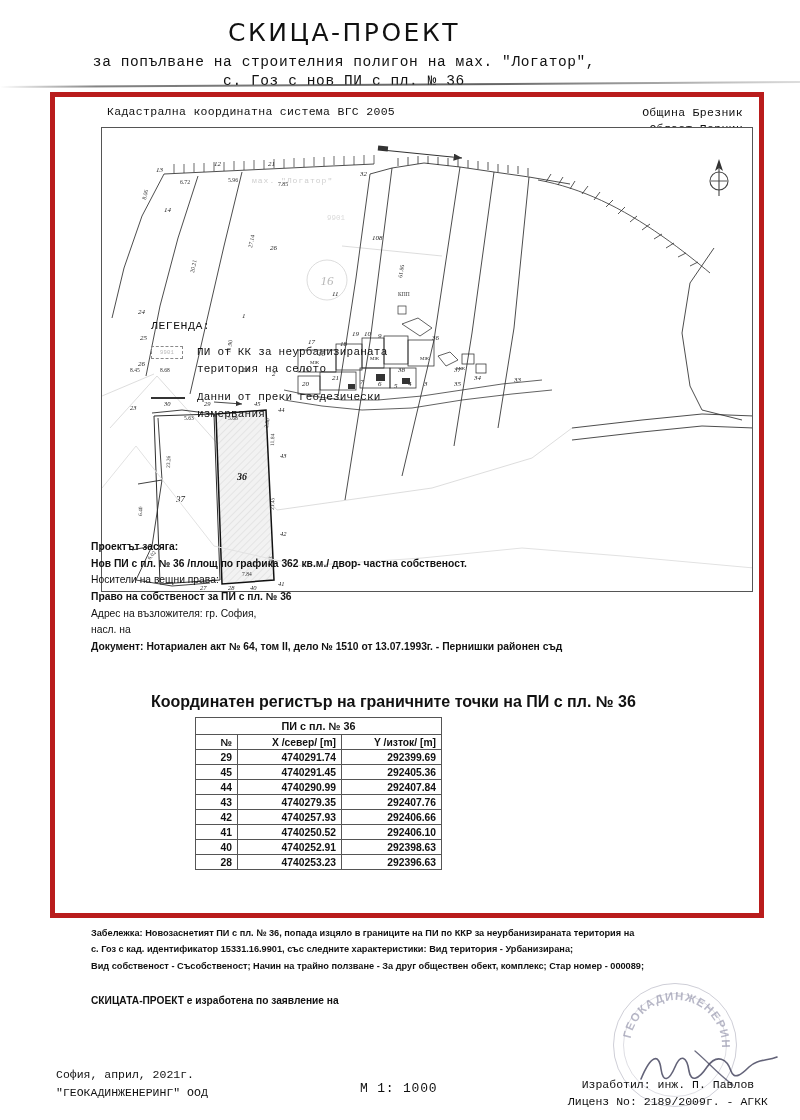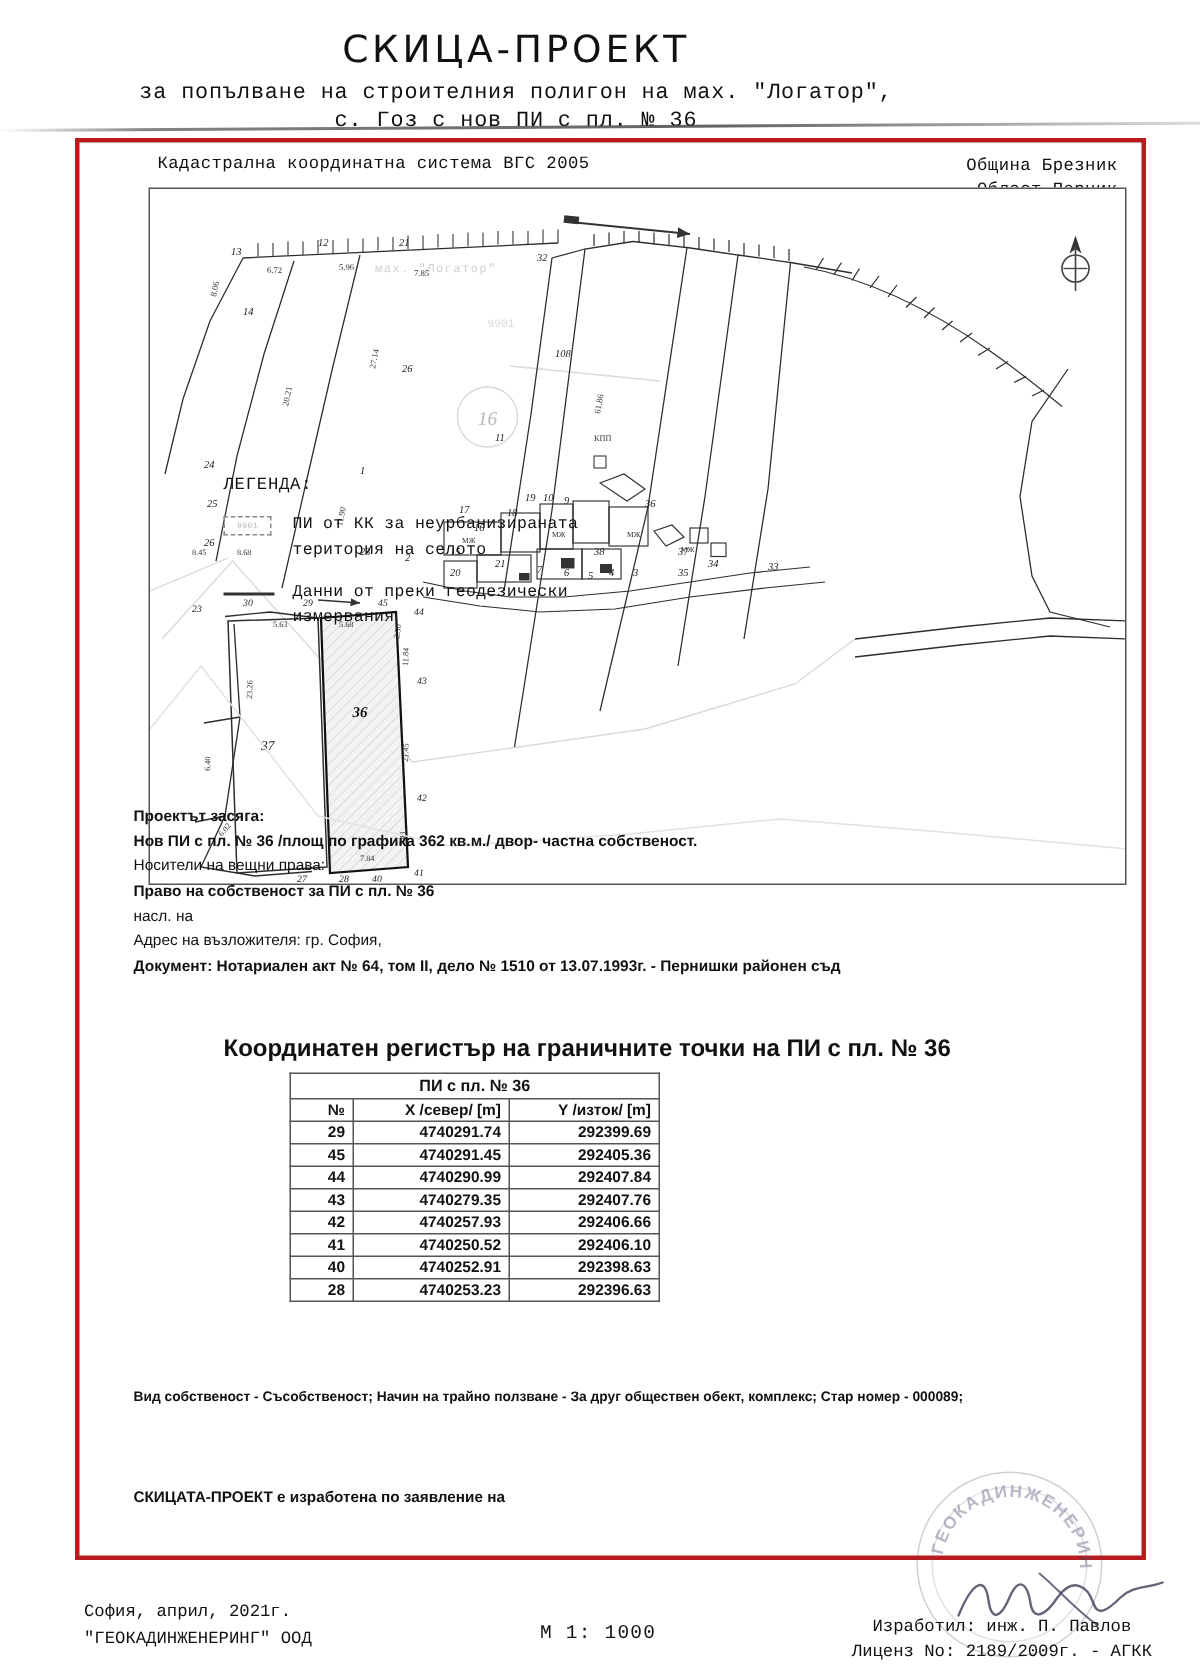--- a/index.html
+++ b/index.html
@@ -25,22 +25,22 @@
     font-size: 14.5px; letter-spacing: .6px; margin-top: 7px; color:#111;
   }
   .doc-sub2 {
     font-family:"Liberation Mono", monospace;
     font-size: 14.5px; letter-spacing: .6px; margin-top: 3px; color:#111;
   }
 
   
   .outer-frame {
     position:absolute; left:50px; top:92px;
-    width:714px; height:948px;
-    border: 3px solid #b91c1c;
+    width:714px; height:826px;
+    border: 5px solid #b91c1c;
     background: #fff;
   }
   
   .scan-line {
     position:absolute; left:0; top:86px; width:800px; height:2px;
     background: linear-gradient(90deg, rgba(120,120,120,.0) 0%, rgba(90,90,90,.75) 12%, rgba(70,70,70,.85) 60%, rgba(120,120,120,.25) 100%);
     transform: rotate(-0.35deg); transform-origin: left center;
   }
   .head-left {
     position:absolute; left:52px; top:8px;
@@ -446,22 +446,22 @@
         <div>измервания</div>
       </div>
     </div>
   </div>
 
   <div class="desc-block">
     <div class="b">Проектът засяга:</div>
     <div class="b">Нов ПИ с пл. № 36 /площ по графика 362 кв.м./ двор- частна собственост.</div>
     <div>Носители на вещни права:</div>
     <div class="b">Право на собственост за ПИ с пл. № 36</div>
+    <div>Адрес на възложителя: гр. София,</div>
     <div>насл. на</div>
-    <div>Адрес на възложителя: гр. София,</div>
     <div class="b">Документ: Нотариален акт № 64, том II, дело № 1510 от 13.07.1993г. - Пернишки районен съд</div>
   </div>
 
 
   <div class="reg-title">Координатен регистър на граничните точки на ПИ с пл. № 36</div>
 
   <table class="coord-table">
     <tbody>
       <tr>
         <td class="cap" colspan="3">ПИ с пл. № 36</td>
@@ -508,20 +508,22 @@
       </tr>
       <tr>
         <td class="c-no">28</td>
         <td class="c-x">4740253.23</td>
         <td class="c-y">292396.63</td>
       </tr>
     </tbody>
   </table>
 
   <div class="note-block">
+    <div>Забележка: Новозаснетият ПИ с пл. № 36, попада изцяло в границите на ПИ по ККР за неурбанизираната територия на</div>
+    <div>с. Гоз с кад. идентификатор 15331.16.9901, със следните характеристики: Вид територия - Урбанизирана;</div>
     <div>Вид собственост - Съсобственост; Начин на трайно ползване - За друг обществен обект, комплекс; Стар номер - 000089;</div>
   </div>
   <div class="note-app">СКИЦАТА-ПРОЕКТ е изработена по заявление на</div>
 
   <div class="stamp">
     <svg class="stamp-txt" viewBox="0 0 124 124">
       <defs>
         <path id="stampArc" d="M16,62 A46,46 0 0,1 108,62"></path>
       </defs>
       <text font-family="Liberation Sans, sans-serif" font-size="11.5" font-weight="bold" fill="rgba(70,70,110,.62)" letter-spacing="1.2">

